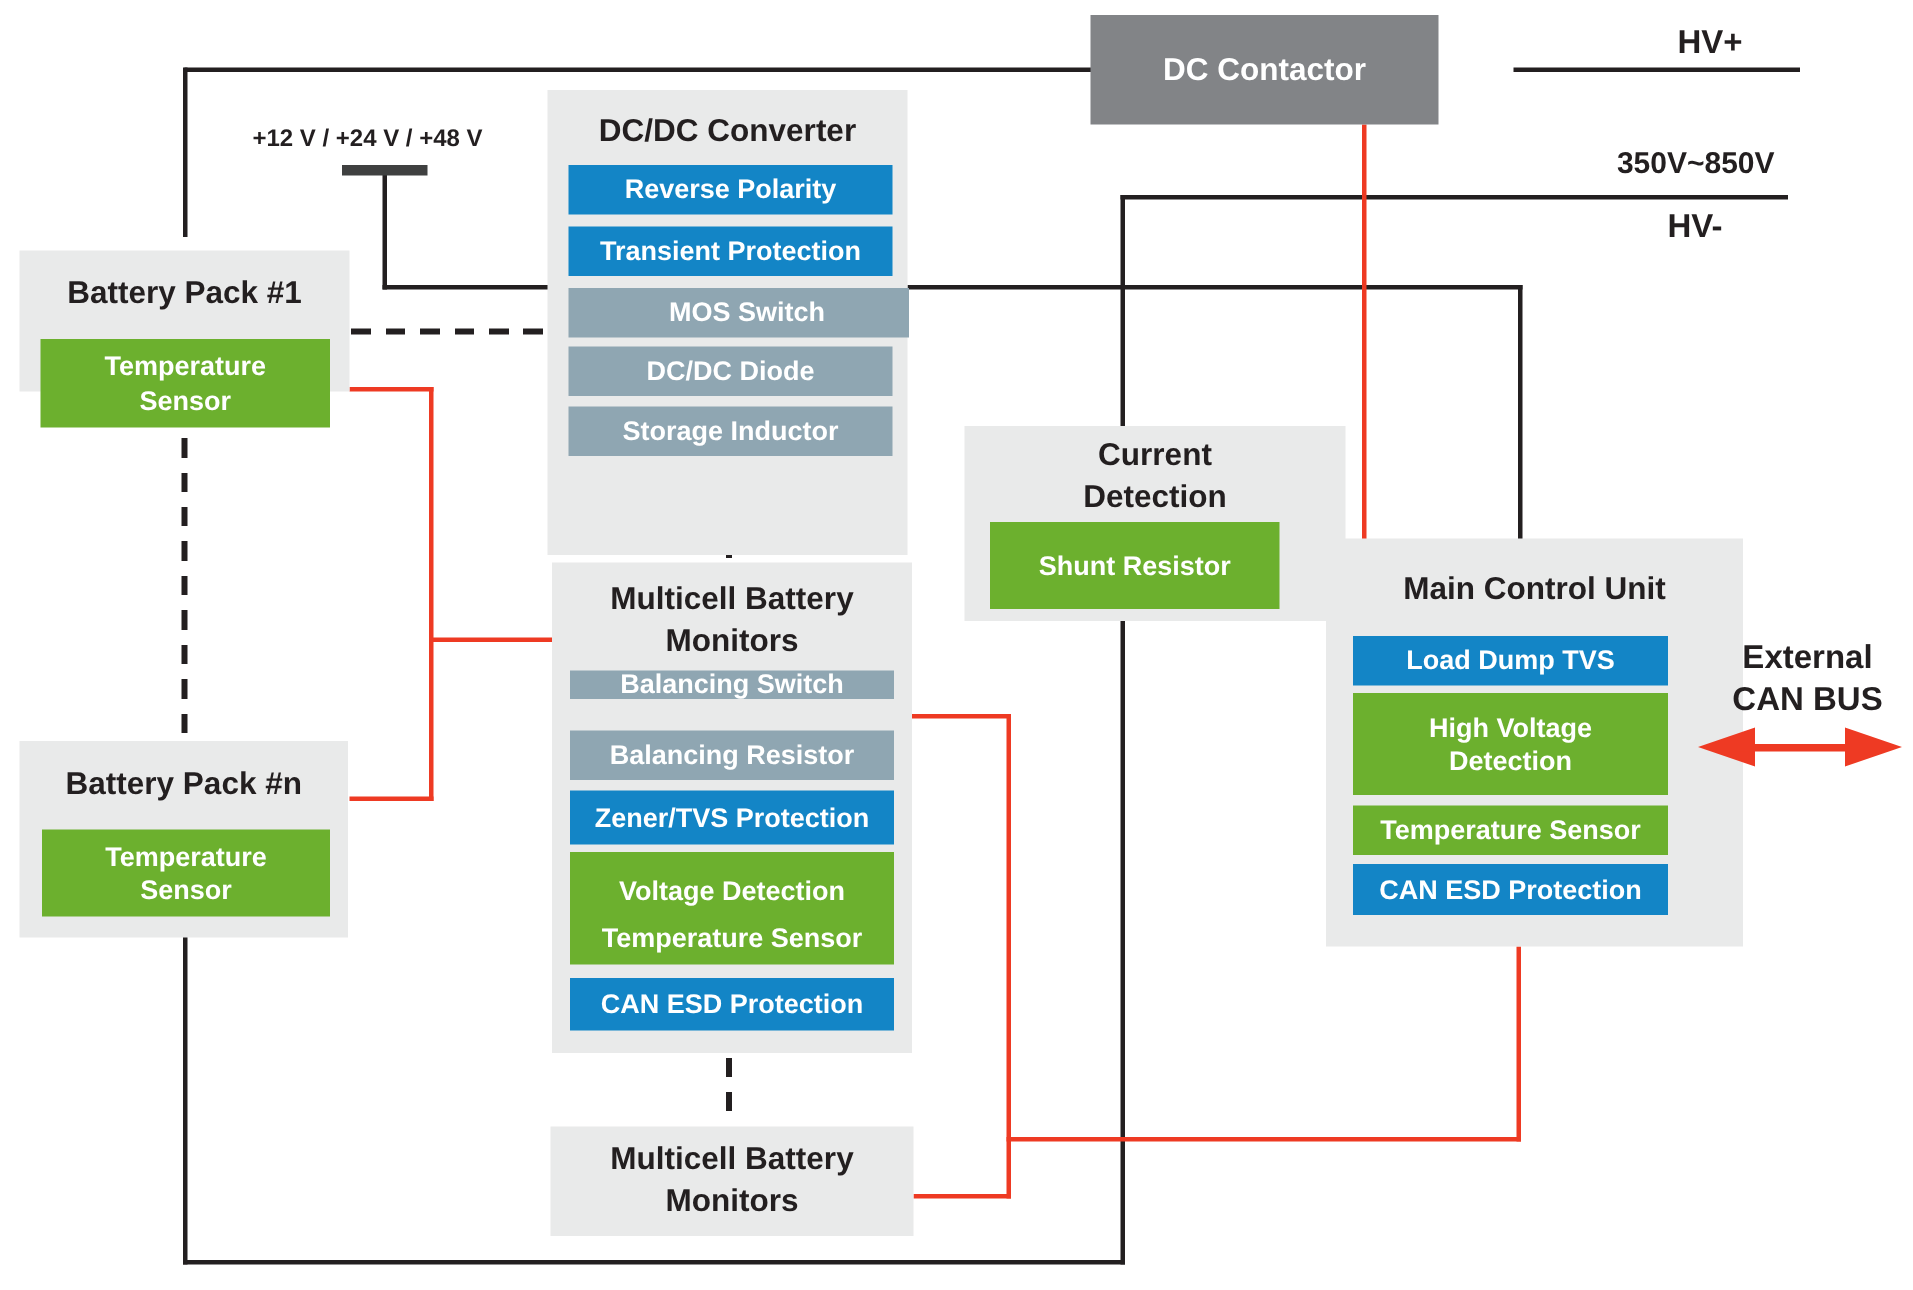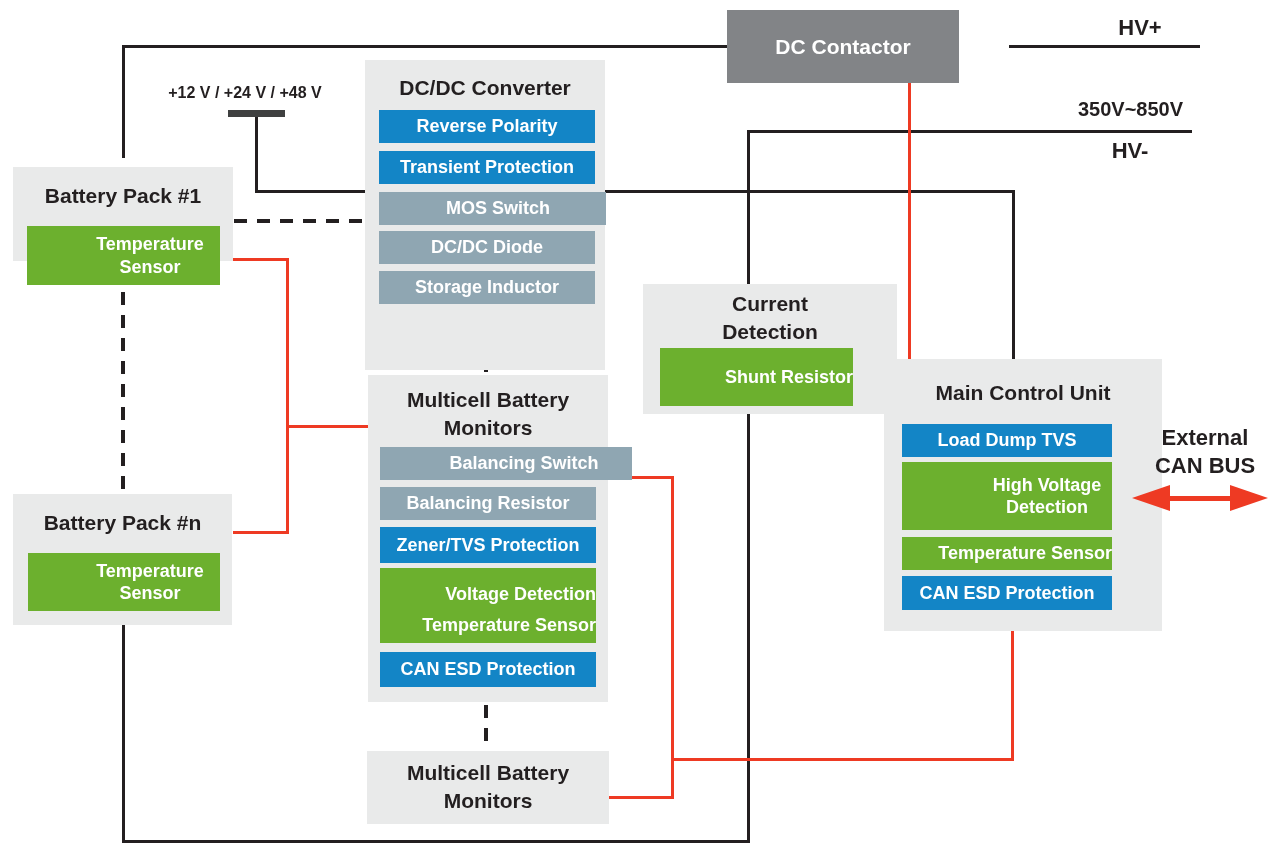--- a/index.html
+++ b/index.html
@@ -19,21 +19,21 @@
   .rh,.rv{position:absolute;background:var(--red);z-index:2;}
   .rh{height:3px;} .rv{width:3px;}
   .supply-bar{position:absolute;background:var(--bar-dark);z-index:2;}
   
   .panel{position:absolute;background:var(--panel);z-index:3;}
   .ptitle{position:absolute;left:0;right:0;text-align:center;color:var(--black);
           font-weight:bold;font-size:21px;line-height:1.35;}
   .bar{position:absolute;display:flex;align-items:center;justify-content:center;
        color:#ffffff;font-weight:bold;font-size:18px;text-align:center;line-height:1.25;}
   .bar.blue{background:var(--blue);} .bar.slate{background:var(--slate);}
-  .bar.green{background:var(--green);justify-content:flex-end;}
+  .bar.green{background:var(--green);}
   .contactor{position:absolute;background:var(--contactor);z-index:3;display:flex;
              align-items:center;justify-content:center;color:#fff;font-weight:bold;font-size:21px;}
   
   .lbl{position:absolute;color:var(--black);font-weight:bold;z-index:4;text-align:center;}
   
   .arrow{position:absolute;z-index:4;}
   .arrow .shaft{position:absolute;left:24px;right:24px;top:11px;height:5px;background:var(--red);}
   .arrow .head-l{position:absolute;left:0;top:0;width:0;height:0;
      border-top:13px solid transparent;border-bottom:13px solid transparent;
      border-right:38px solid var(--red);}
@@ -111,21 +111,21 @@
       </div>
     <div class="bar slate" style="left:14px;top:211px;width:216px;height:33px;">
         <span>Storage Inductor</span>
       </div>
   </div>
 
   <div class="panel" style="left:368px;top:375px;width:240px;height:327px;">
     <div class="ptitle" style="top:11px;left:20px;right:20px;">
       <span>Multicell Battery Monitors</span>
     </div>
-    <div class="bar slate" style="left:12px;top:72px;width:216px;height:33px;padding-left:36px;">
+    <div class="bar slate" style="left:12px;top:72px;width:216px;height:19px;">
         <span>Balancing Switch</span>
       </div>
     <div class="bar slate" style="left:12px;top:112px;width:216px;height:33px;">
         <span>Balancing Resistor</span>
       </div>
     <div class="bar blue" style="left:12px;top:152px;width:216px;height:36px;">
         <span>Zener/TVS Protection</span>
       </div>
     <div class="bar green" style="left:12px;top:193px;width:216px;height:52px;">
         <span>Voltage Detection</span>

